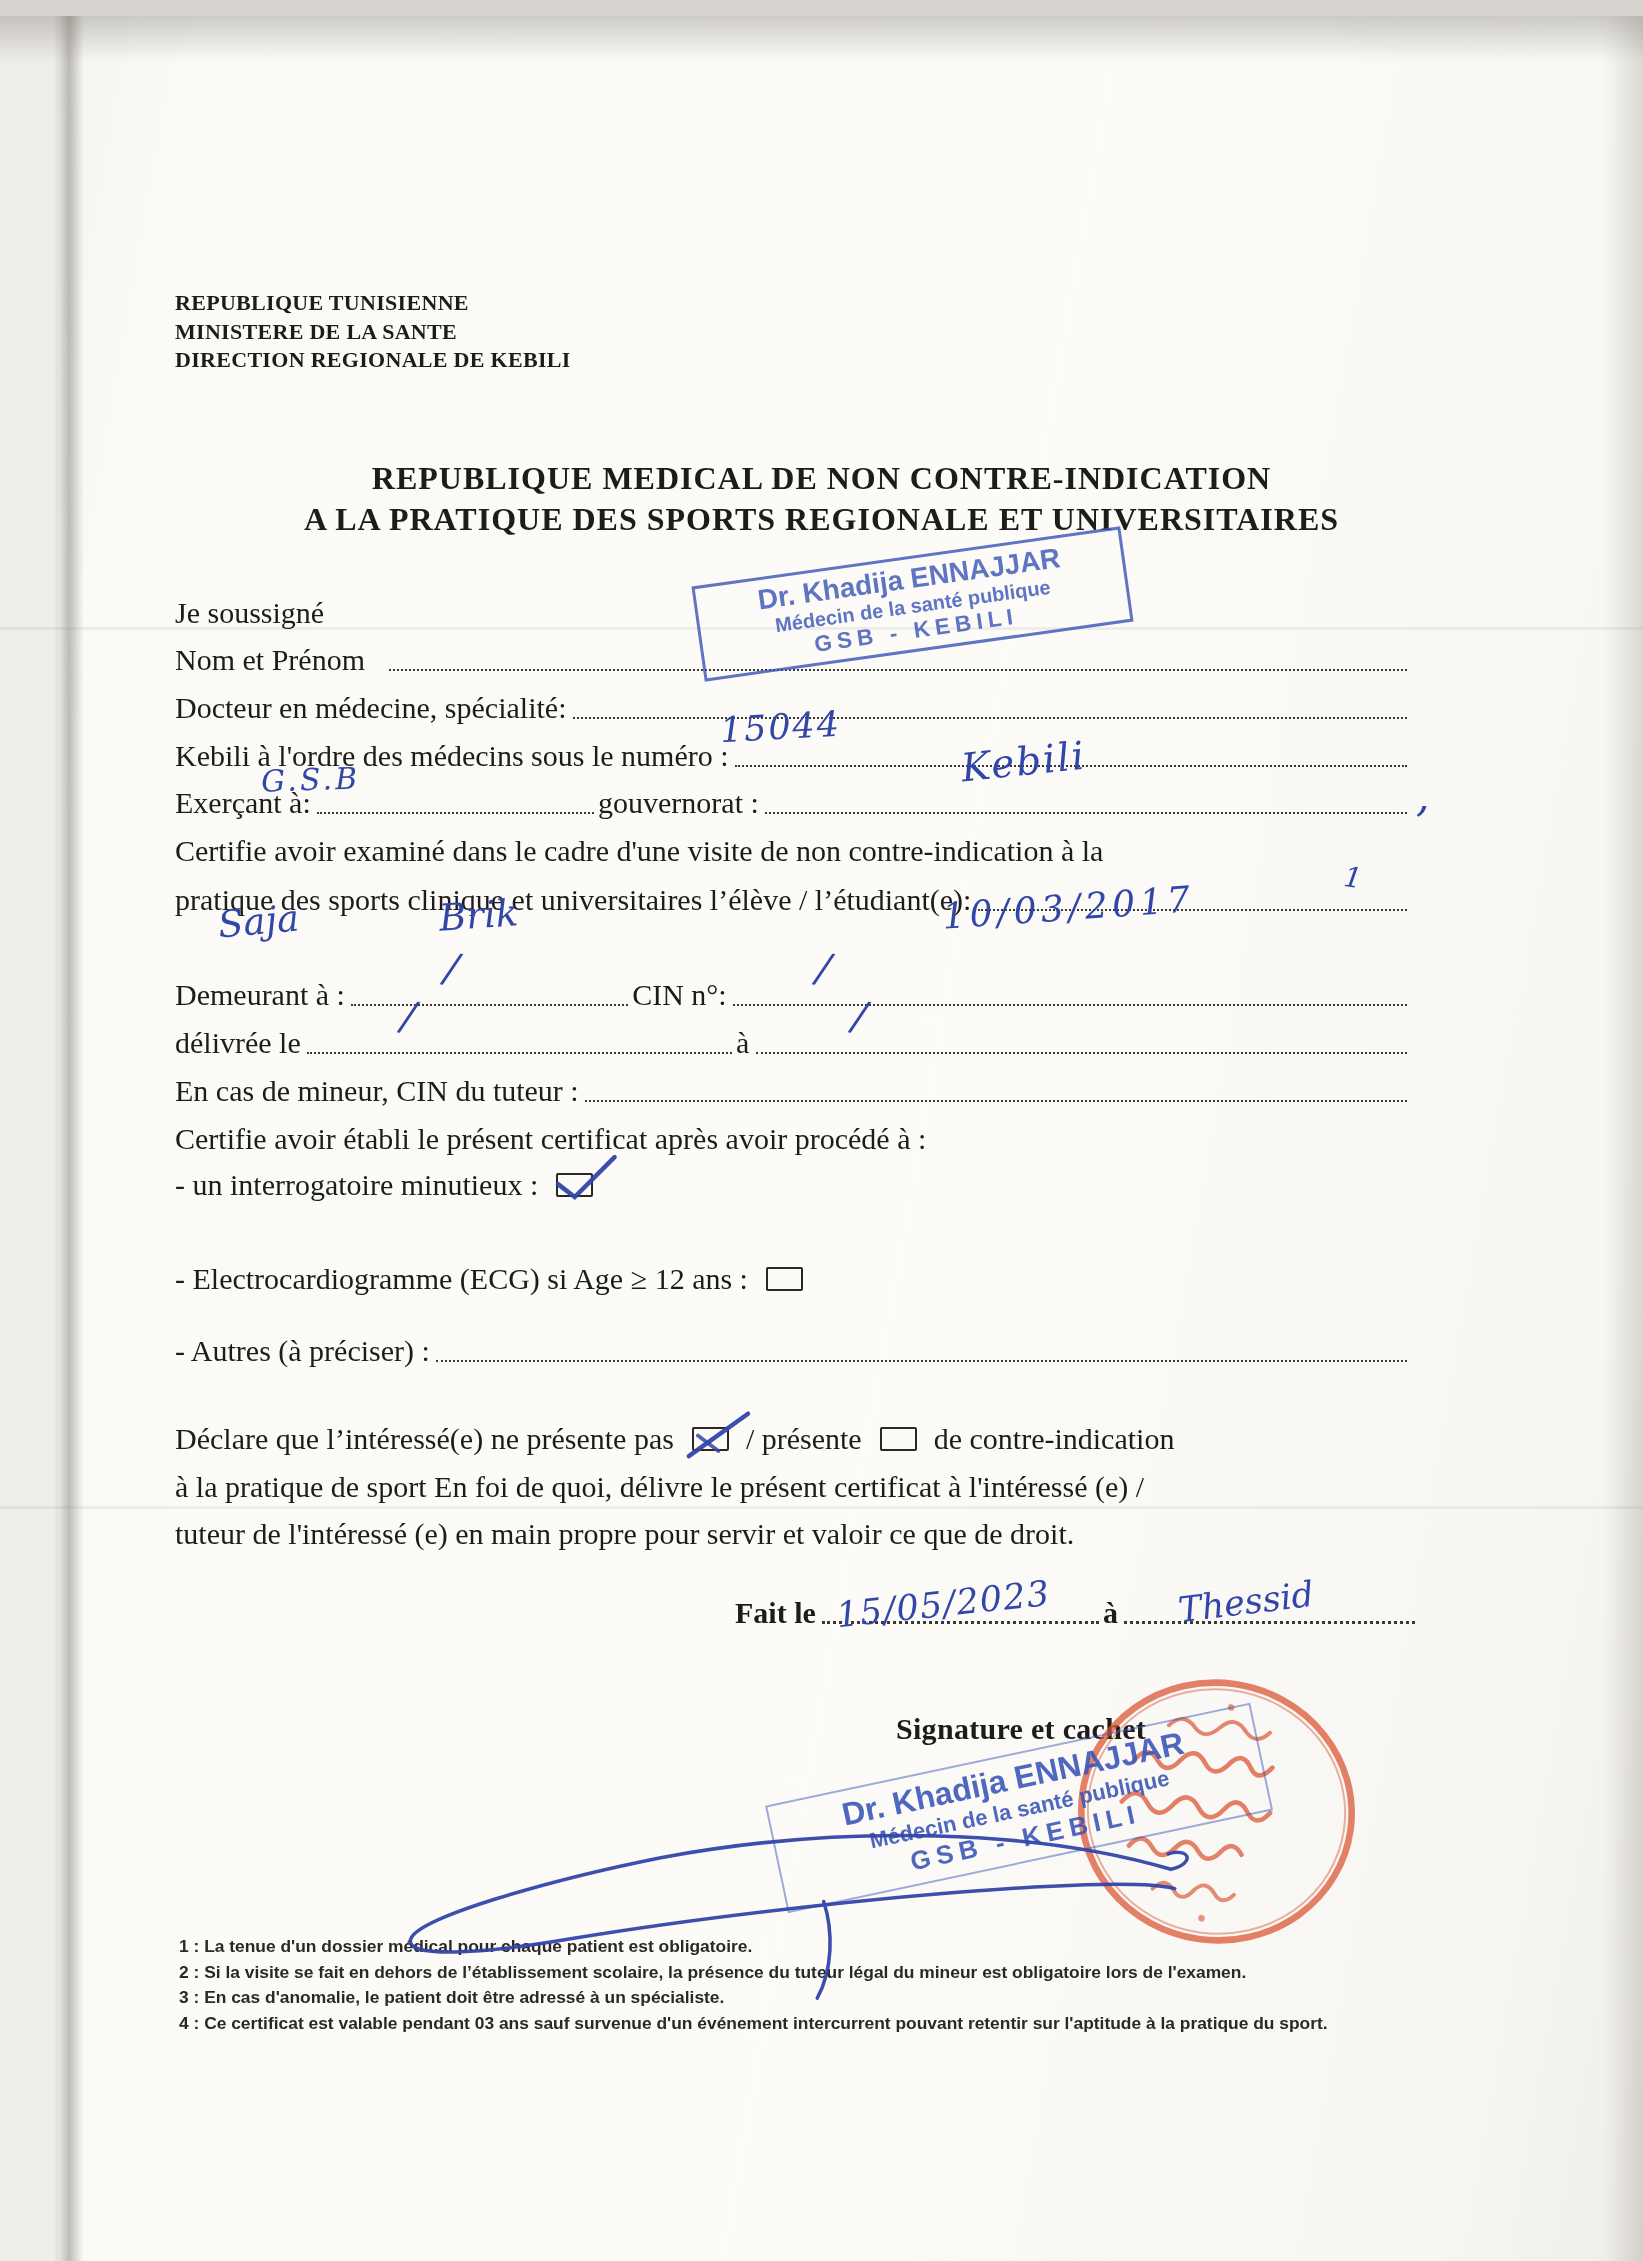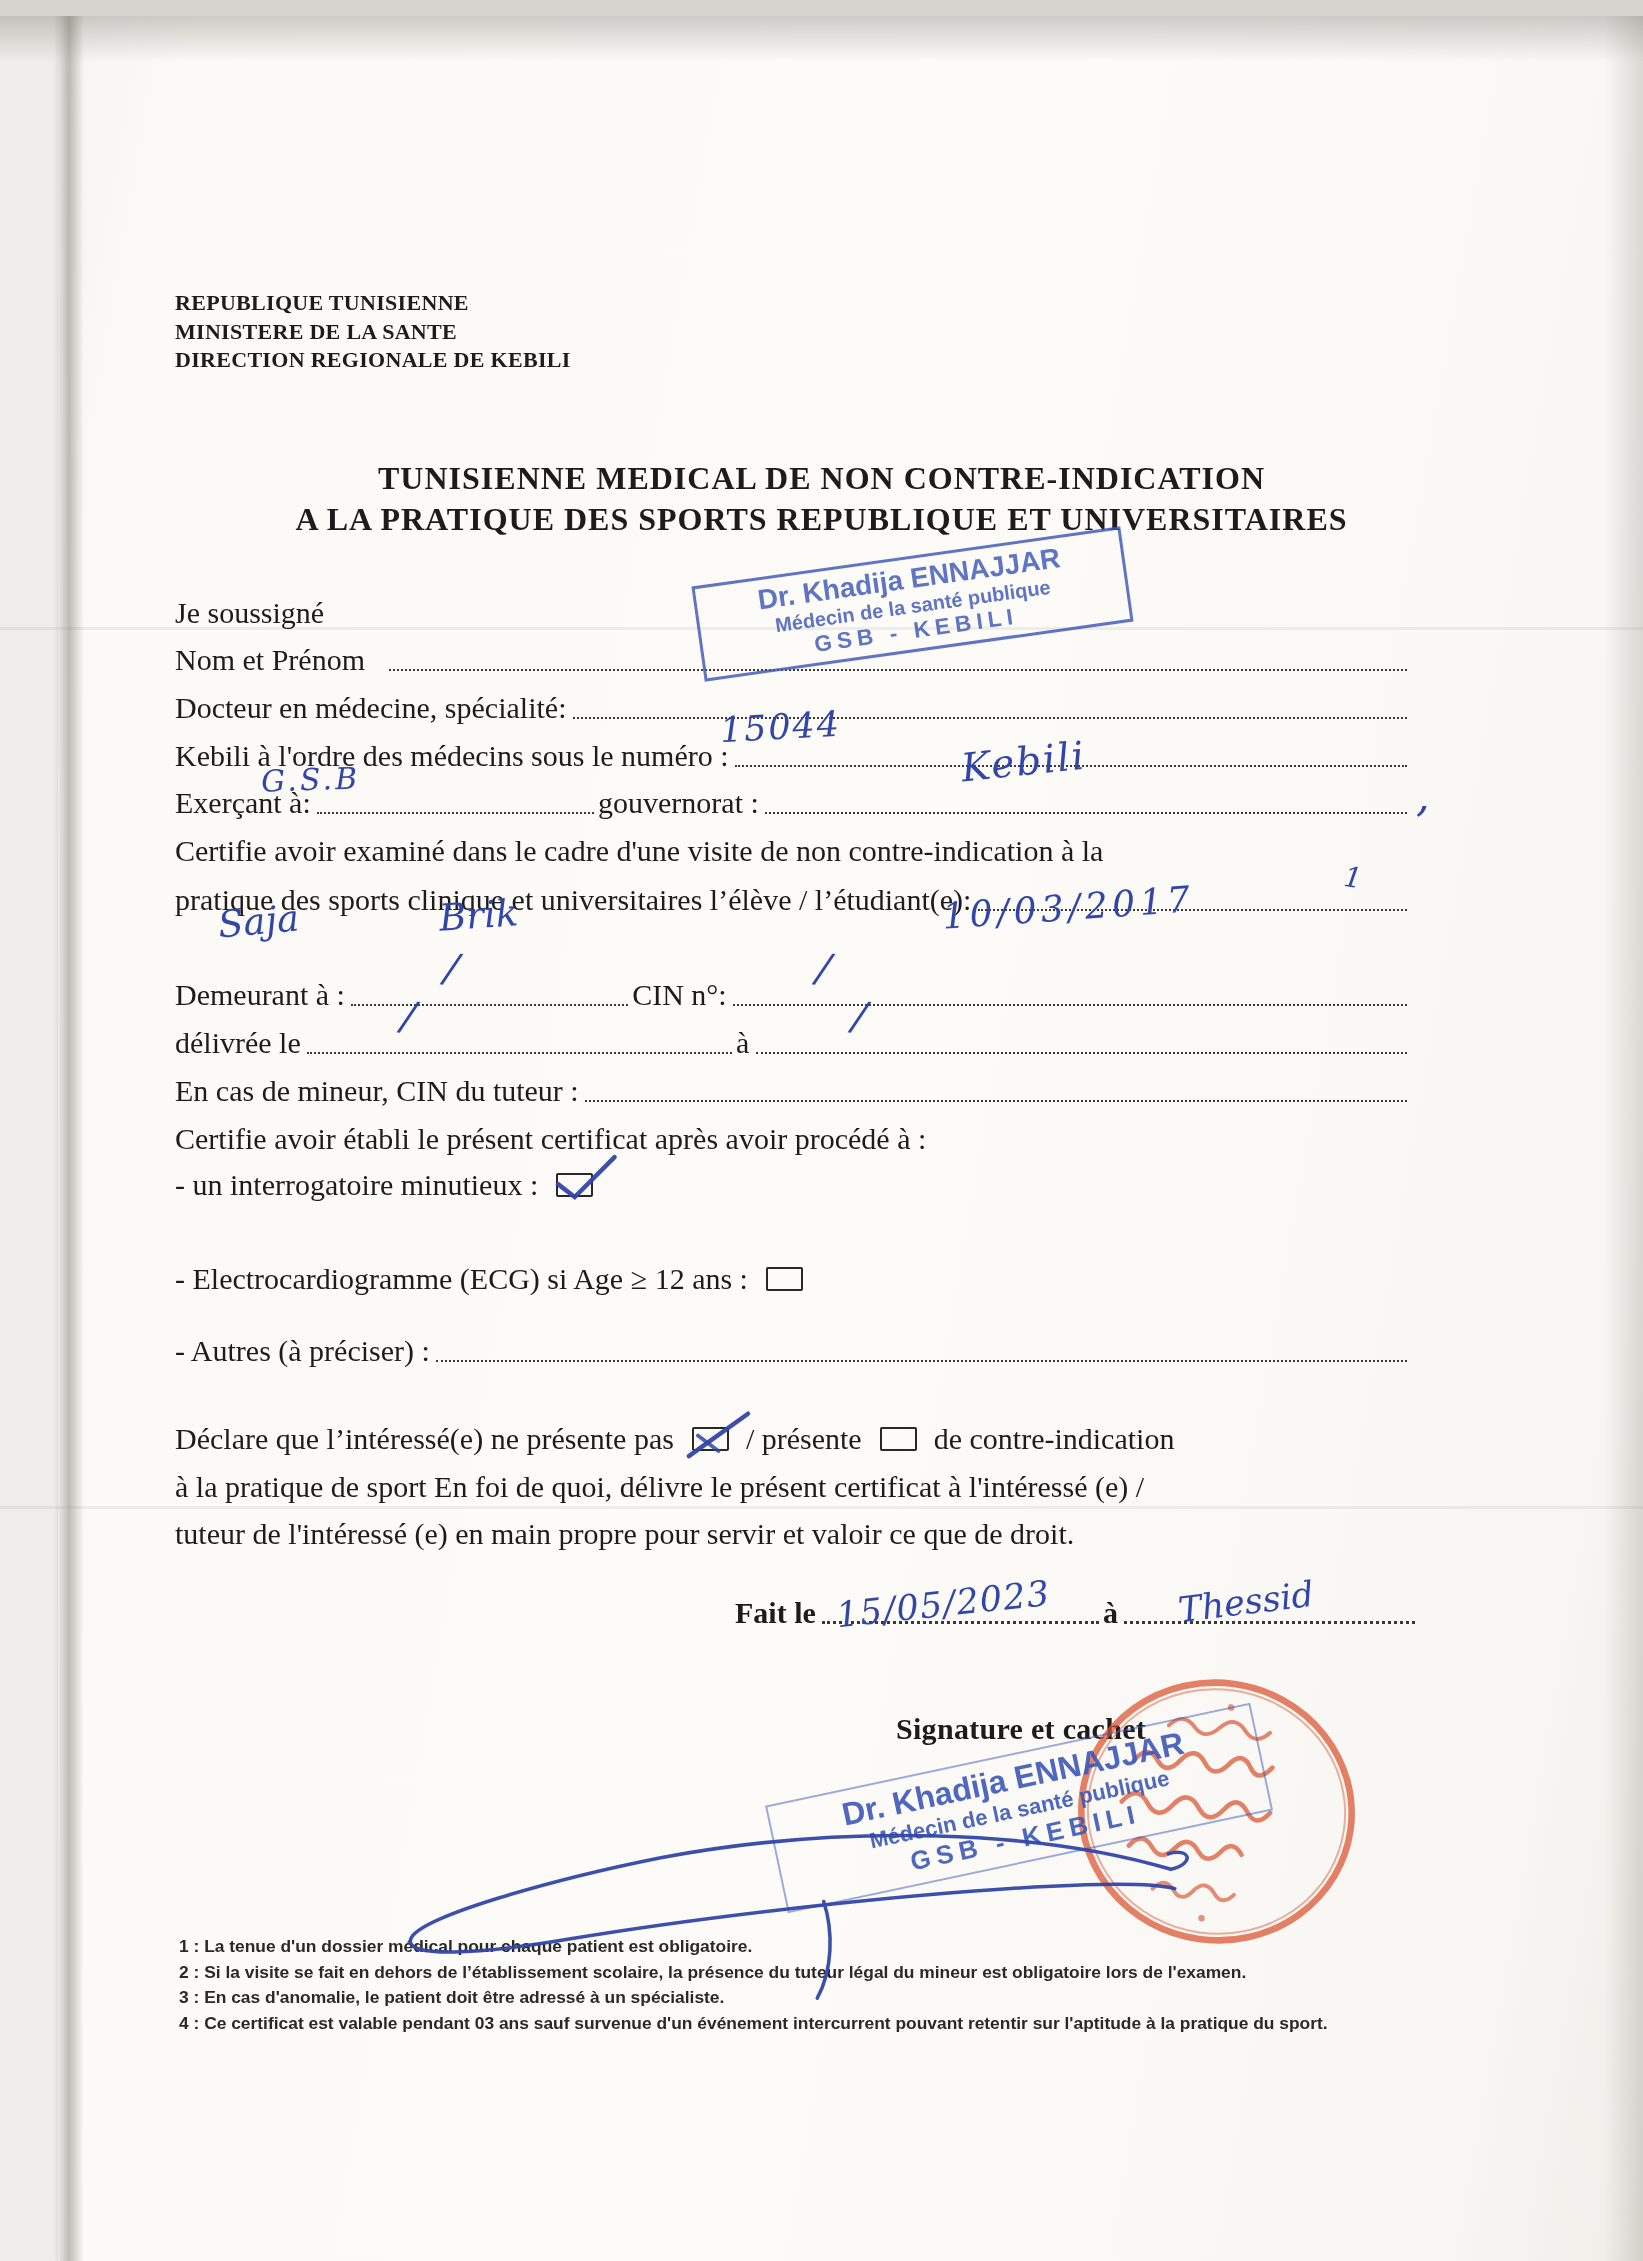--- a/index.html
+++ b/index.html
@@ -88,22 +88,22 @@
   <div class="crease crease-1"></div>
   <div class="crease crease-2"></div>
 
   <div class="letterhead">
     <div>REPUBLIQUE TUNISIENNE</div>
     <div>MINISTERE DE LA SANTE</div>
     <div>DIRECTION REGIONALE DE KEBILI</div>
   </div>
 
   <div class="title-block">
-    <div>TUNISIENNE MEDICAL DE NON CONTRE-INDICATION</div>
-    <div>A LA PRATIQUE DES SPORTS REPUBLIQUE ET UNIVERSITAIRES</div>
+    <div>REPUBLIQUE MEDICAL DE NON CONTRE-INDICATION</div>
+    <div>A LA PRATIQUE DES SPORTS REGIONALE ET UNIVERSITAIRES</div>
   </div>
 
   <div class="line" style="top:626px">
     <span class="lbl">Nom et Prénom</span>
     <span class="dots" style="margin-left:24.5px"></span>
   </div>
 
   <div class="line" style="top:579px">
     <span class="lbl">Je soussigné</span>
   </div>

